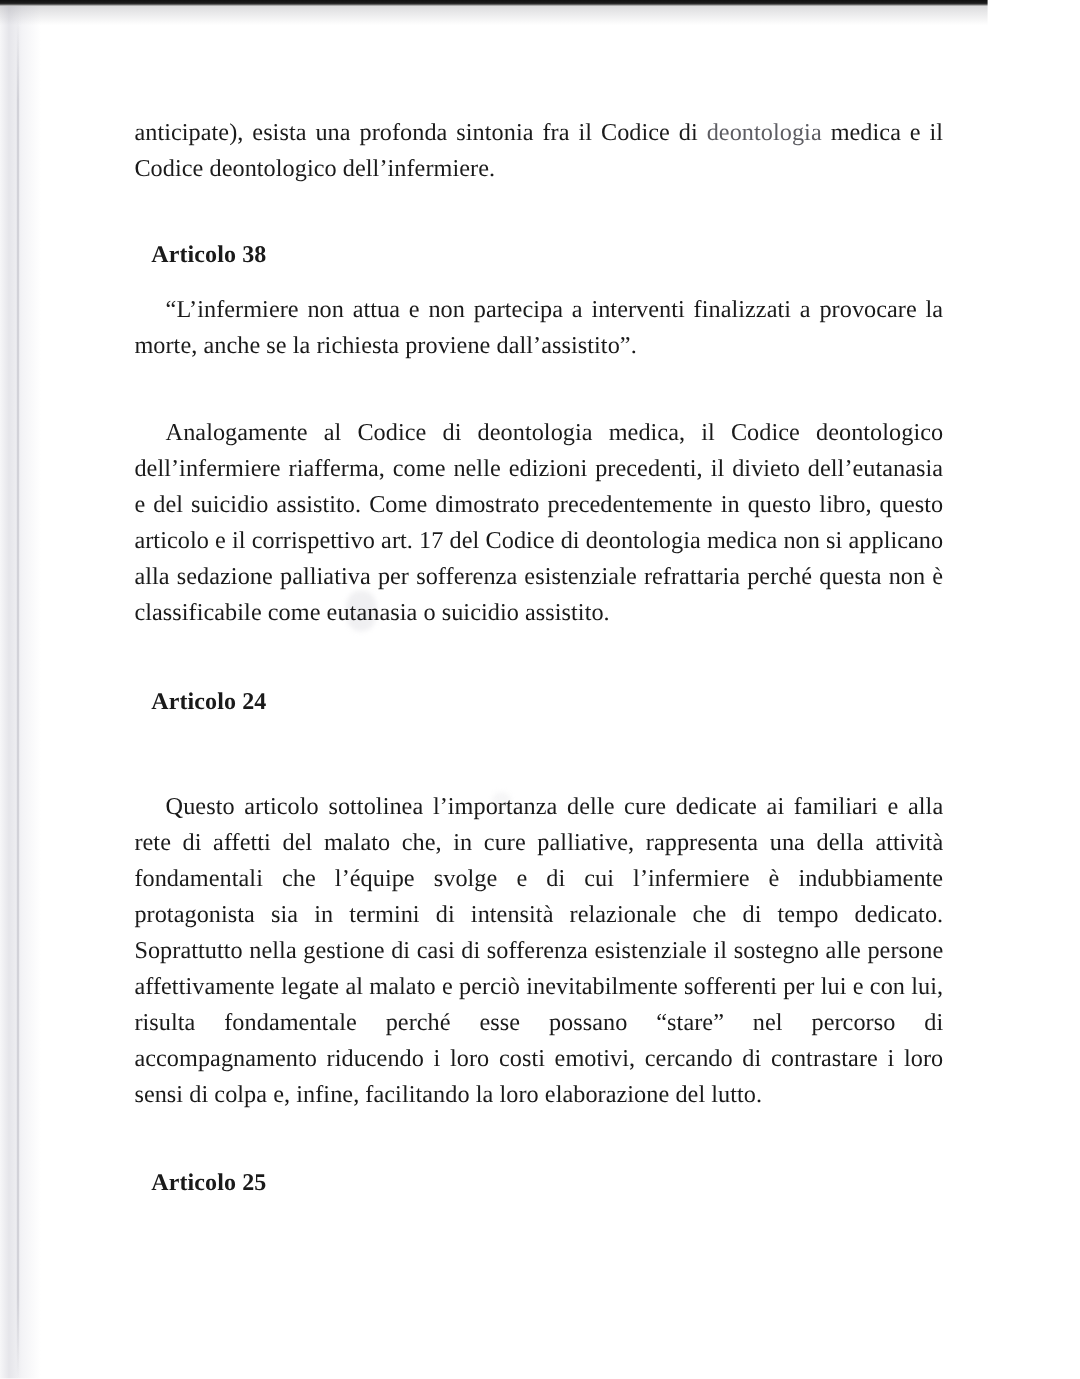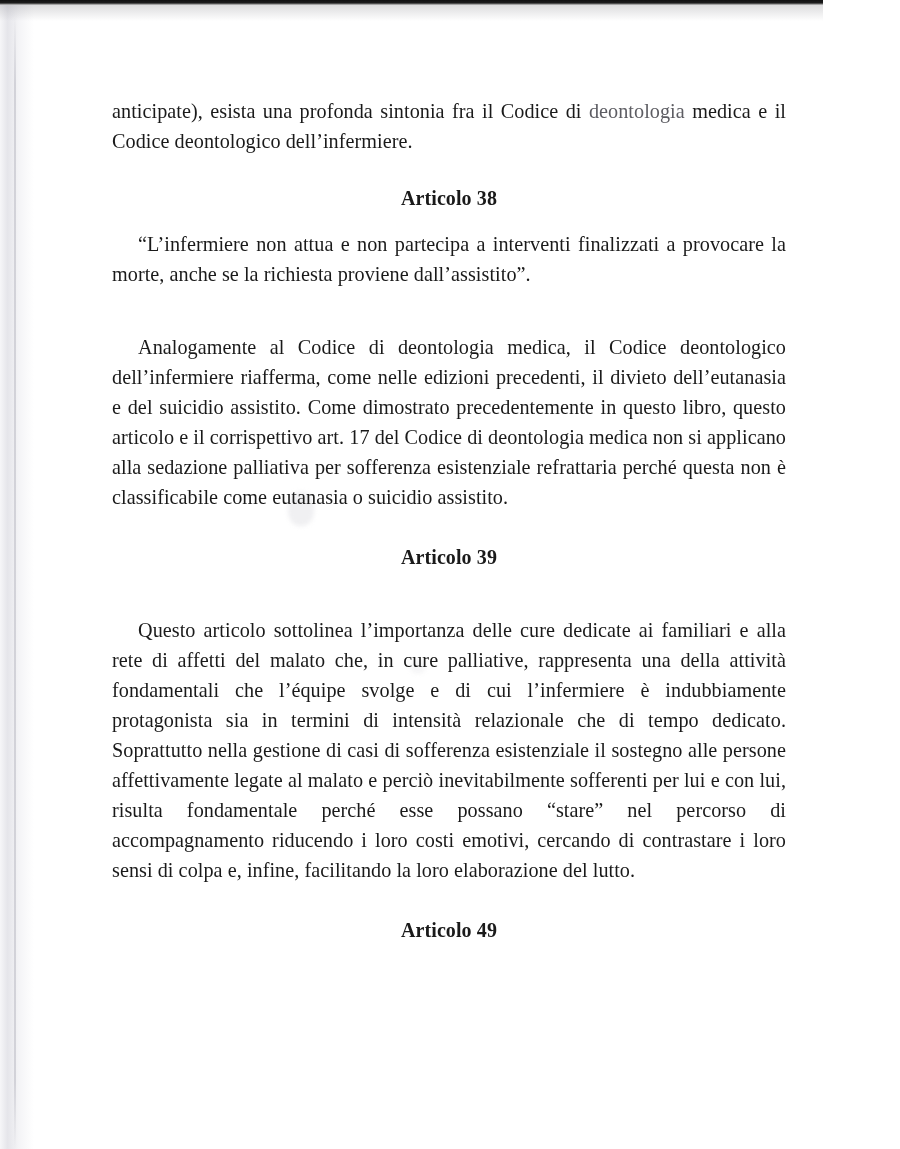--- a/index.html
+++ b/index.html
@@ -121,25 +121,25 @@
     margin: 0;
     font-size: 20.2px;
     line-height: 30px;
     text-align: justify;
     text-justify: inter-word;
     letter-spacing: 0.05px;
   }
   .para.indent { text-indent: 26px; margin-top: 16px; }
   .para.noindent { text-indent: 0; }
   .heading {
-    margin: 0;
+    margin: 14px;
     font-size: 20px;
     line-height: 30px;
     font-weight: bold;
-    text-align: center;
+    text-align: left;
     letter-spacing: 0.1px;
   }
   .gap-md { height: 27px; }
   .gap-lg { height: 30px; }
 
   
   .fade-tail { color: #5d5d63; }
 </style>
 </head>
 <body>
@@ -165,30 +165,30 @@
     <p class="heading">Articolo 38</p>
 
     <p class="para indent">“L’infermiere non attua e non partecipa a interventi finalizzati a provocare la morte, anche se la richiesta proviene dall’assistito”.</p>
 
     <div class="gap-md"></div>
 
     <p class="para indent">Analogamente al Codice di deontologia medica, il Codice deontologico dell’infermiere riafferma, come nelle edizioni precedenti, il divieto dell’eutanasia e del suicidio assistito. Come dimostrato precedentemente in questo libro, questo articolo e il corrispettivo art. 17 del Codice di deontologia medica non si applicano alla sedazione palliativa per sofferenza esistenziale refrattaria perché questa non è classificabile come eutanasia o suicidio assistito.</p>
 
     <div class="gap-lg"></div>
 
-    <p class="heading">Articolo 39</p>
+    <p class="heading">Articolo 24</p>
 
 
     <div class="gap-md"></div>
 
     <p class="para indent">Questo articolo sottolinea l’importanza delle cure dedicate ai familiari e alla rete di affetti del malato che, in cure palliative, rappresenta una della attività fondamentali che l’équipe svolge e di cui l’infermiere è indubbiamente protagonista sia in termini di intensità relazionale che di tempo dedicato. Soprattutto nella gestione di casi di sofferenza esistenziale il sostegno alle persone affettivamente legate al malato e perciò inevitabilmente sofferenti per lui e con lui, risulta fondamentale perché esse possano “stare” nel percorso di accompagnamento riducendo i loro costi emotivi, cercando di contrastare i loro sensi di colpa e, infine, facilitando la loro elaborazione del lutto.</p>
 
     <div class="gap-lg"></div>
 
-    <p class="heading">Articolo 49</p>
+    <p class="heading">Articolo 25</p>
 
 
   </div>
 
   <div class="mark-dot-1"></div>
   <div class="scan-mark mark-pencil-1">\</div>
   <div class="scan-mark mark-pencil-2">\</div>
 
   <div class="scan-right-line-a"></div>
   <div class="scan-right-line-b"></div>

